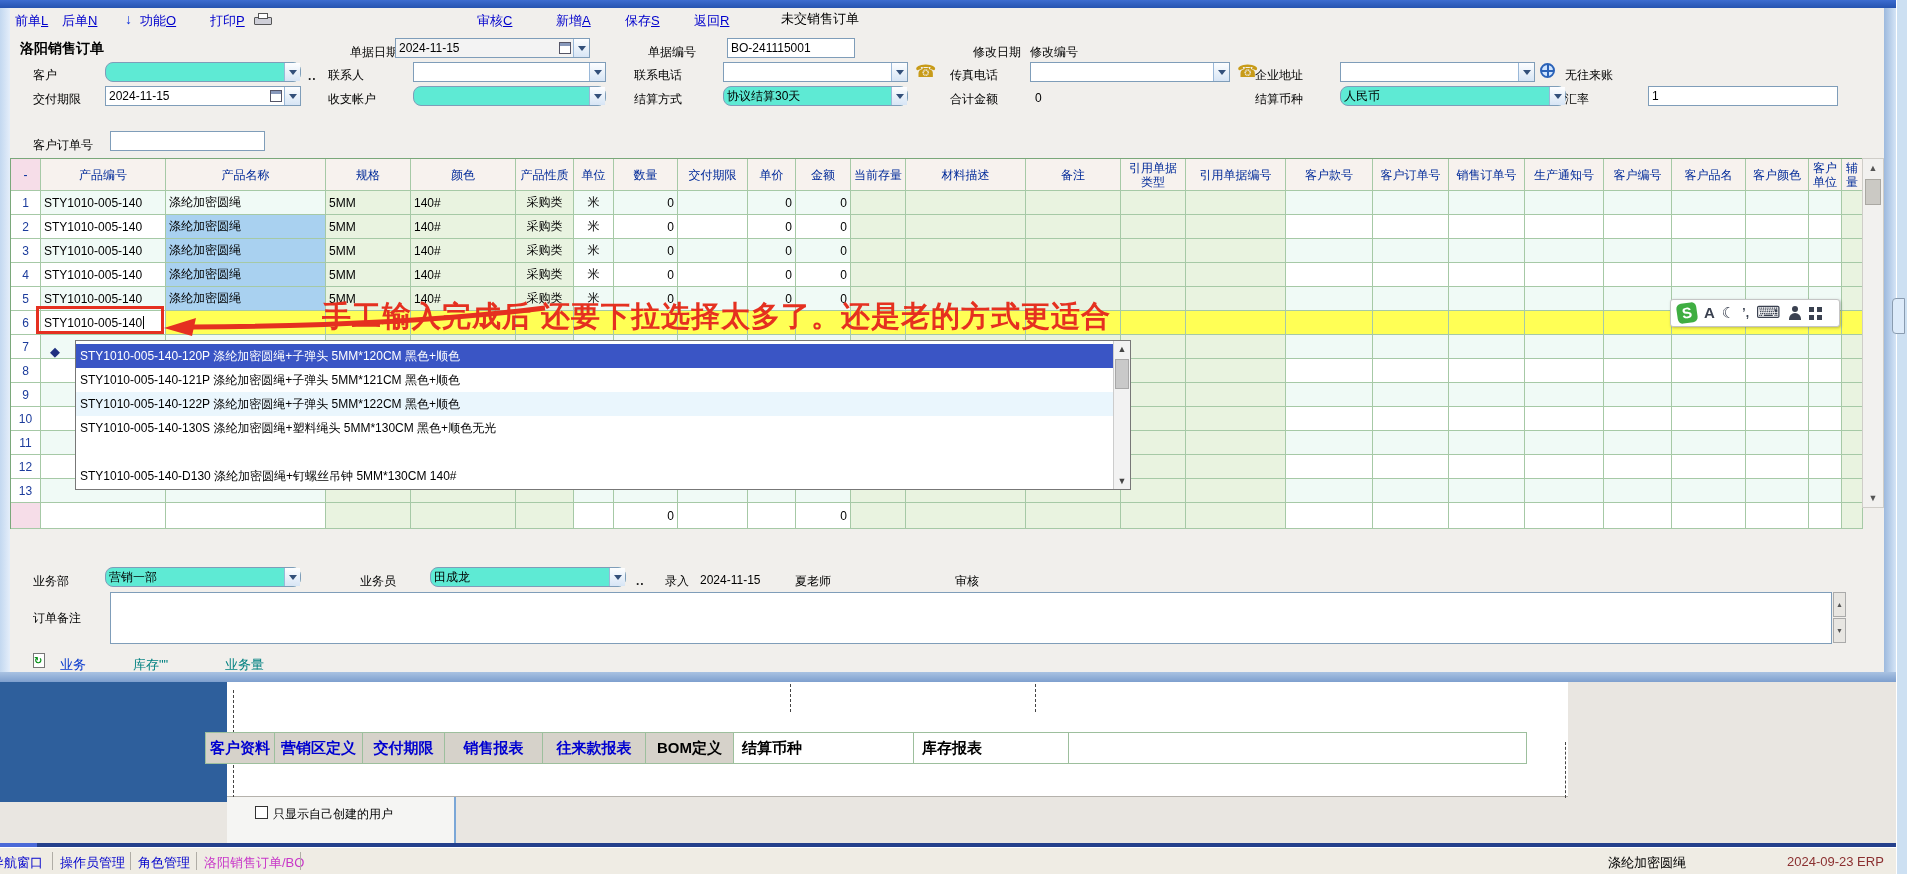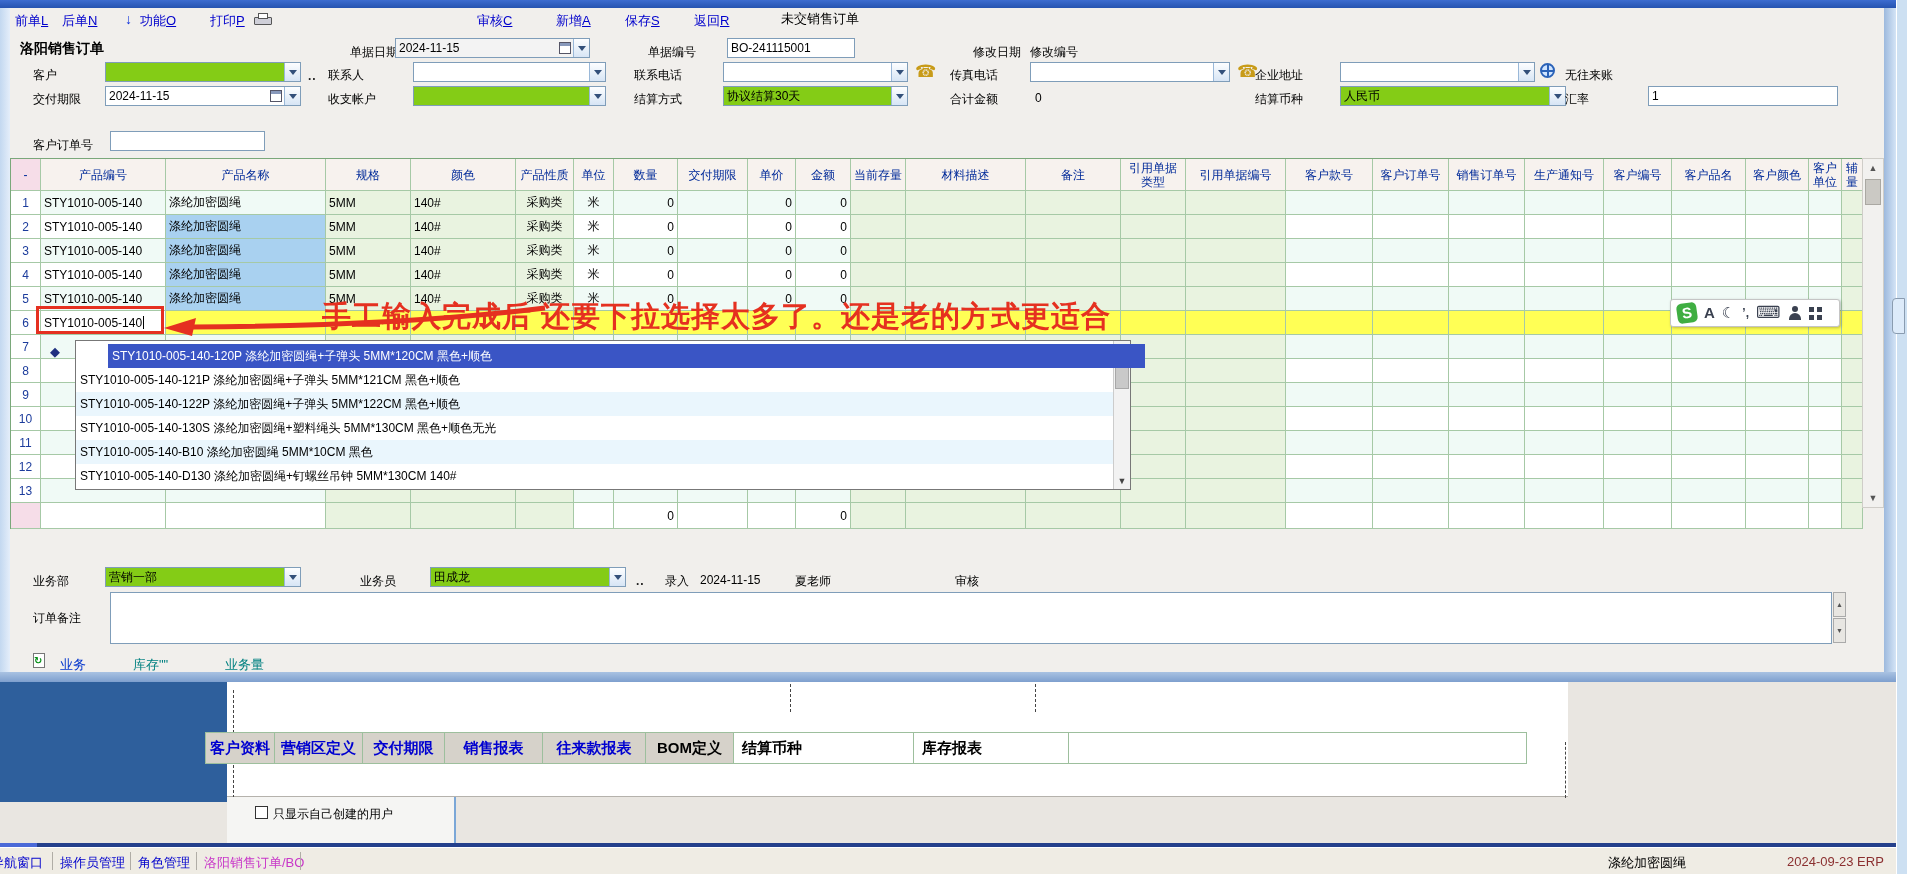--- a/index.html
+++ b/index.html
@@ -19,21 +19,21 @@
   .status-title { position:absolute; top:2px; left:781px; color:#000; font-size:13px; }
   .icon-downarrow { position:absolute; top:3px; left:125px; color:#1133dd; font-weight:bold; font-size:14px; }
   .icon-printer { position:absolute; top:5px; left:254px; width:18px; height:13px; }
   .icon-printer .pbody{ position:absolute; left:0; top:4px; width:18px; height:8px; background:#cfcfd8; border:1px solid #555; border-radius:1px;}
   .icon-printer .ppaper{ position:absolute; left:4px; top:0; width:10px; height:6px; background:#fff; border:1px solid #555;}
 
   .doc-title { position:absolute; left:20px; top:32px; font-size:14px; font-weight:bold; color:#000; }
 
   .lbl { position:absolute; color:#000; font-size:12px; white-space:nowrap; }
   .field { position:absolute; height:20px; border:1px solid #7f9db9; background:#fff; font-size:12px; line-height:18px; padding-left:3px; color:#000; display:flex; align-items:center; }
-  .field.cyan { background:#84cc16; }
+  .field.cyan { background:#5eead4;border-radius:8px; }
   .field.gray { background:#f3f3f3; }
   .field .val { flex:1; overflow:hidden; white-space:nowrap; }
   .combo-btn { width:16px; height:18px; margin-left:auto; background:linear-gradient(#fdfeff,#d7e5f5); border-left:1px solid #9ab8d8; display:flex; align-items:center; justify-content:center; flex:none; }
   .combo-btn::after { content:""; border:4px solid transparent; border-top:5px solid #33507a; margin-top:4px; }
   .cal-ico { width:12px; height:12px; border:1px solid #556; background:linear-gradient(#8899bb 3px,#fff 3px); margin-right:2px; flex:none; }
   .dots-btn { position:absolute; font-size:12px; font-weight:bold; color:#222; letter-spacing:1px; cursor:pointer; }
   .icon-phone { position:absolute; font-size:17px; color:#c89b18; line-height:17px; }
   .icon-globe { position:absolute; width:15px; height:15px; border-radius:50%; border:2px solid #2a62b8; background:
       linear-gradient(transparent 5px,#2a62b8 5px,#2a62b8 7px,transparent 7px),
       linear-gradient(90deg,transparent 5px,#2a62b8 5px,#2a62b8 7px,transparent 7px),#cfe4ff; }
@@ -653,25 +653,24 @@
     </svg>
     <div class="annotation">手工输入完成后 还要下拉选择太多了。还是老的方式更适合</div>
     <div class="row-marker">◆</div>
 
     <div class="dropdown" id="dropdown">
       <div class="dd-scroll">
         <span class="up" style="top:0">▲</span>
         <span class="thumb"></span>
         <span class="dn" style="bottom:0">▼</span>
       </div>
-    <div class="dd-item sel" style="top: 3px; margin-left: 32px;">STY1010-005-140-120P 涤纶加密圆绳+子弹头 5MM*120CM 黑色+顺色</div>
+    <div class="dd-item sel" style="top: 3px;">STY1010-005-140-120P 涤纶加密圆绳+子弹头 5MM*120CM 黑色+顺色</div>
         <div class="dd-item" style="top: 27px;">STY1010-005-140-121P 涤纶加密圆绳+子弹头 5MM*121CM 黑色+顺色</div>
         <div class="dd-item alt" style="top: 51px;">STY1010-005-140-122P 涤纶加密圆绳+子弹头 5MM*122CM 黑色+顺色</div>
         <div class="dd-item" style="top: 75px;">STY1010-005-140-130S 涤纶加密圆绳+塑料绳头 5MM*130CM 黑色+顺色无光</div>
-        <div class="dd-item alt" style="top: 99px;">STY1010-005-140-B10 涤纶加密圆绳 5MM*10CM 黑色</div>
         <div class="dd-item" style="top: 123px;">STY1010-005-140-D130 涤纶加密圆绳+钉螺丝吊钟 5MM*130CM 140#</div>
       </div>
 
     <div class="ime-bar">
       <span class="ime-s">S</span>
       <span class="ime-g">A</span>
       <span class="ime-g">☾</span>
       <span class="ime-g" style="font-size:12px">’,</span>
       <span class="ime-g" style="font-size:17px">⌨</span>
       <span class="ime-person"></span>

